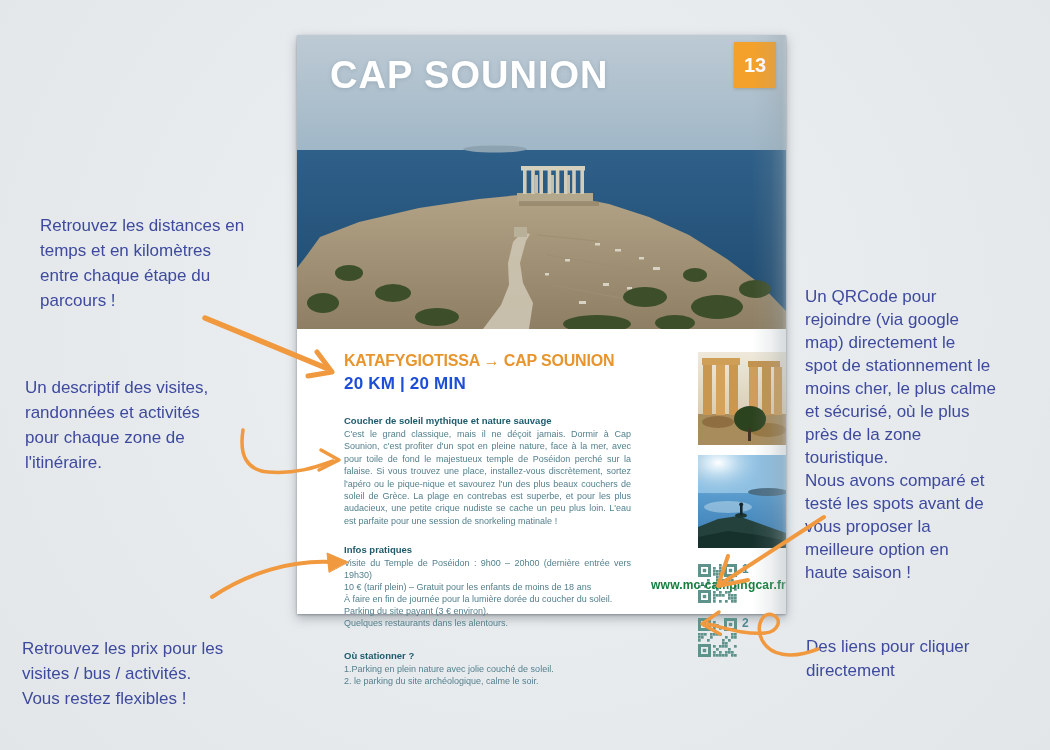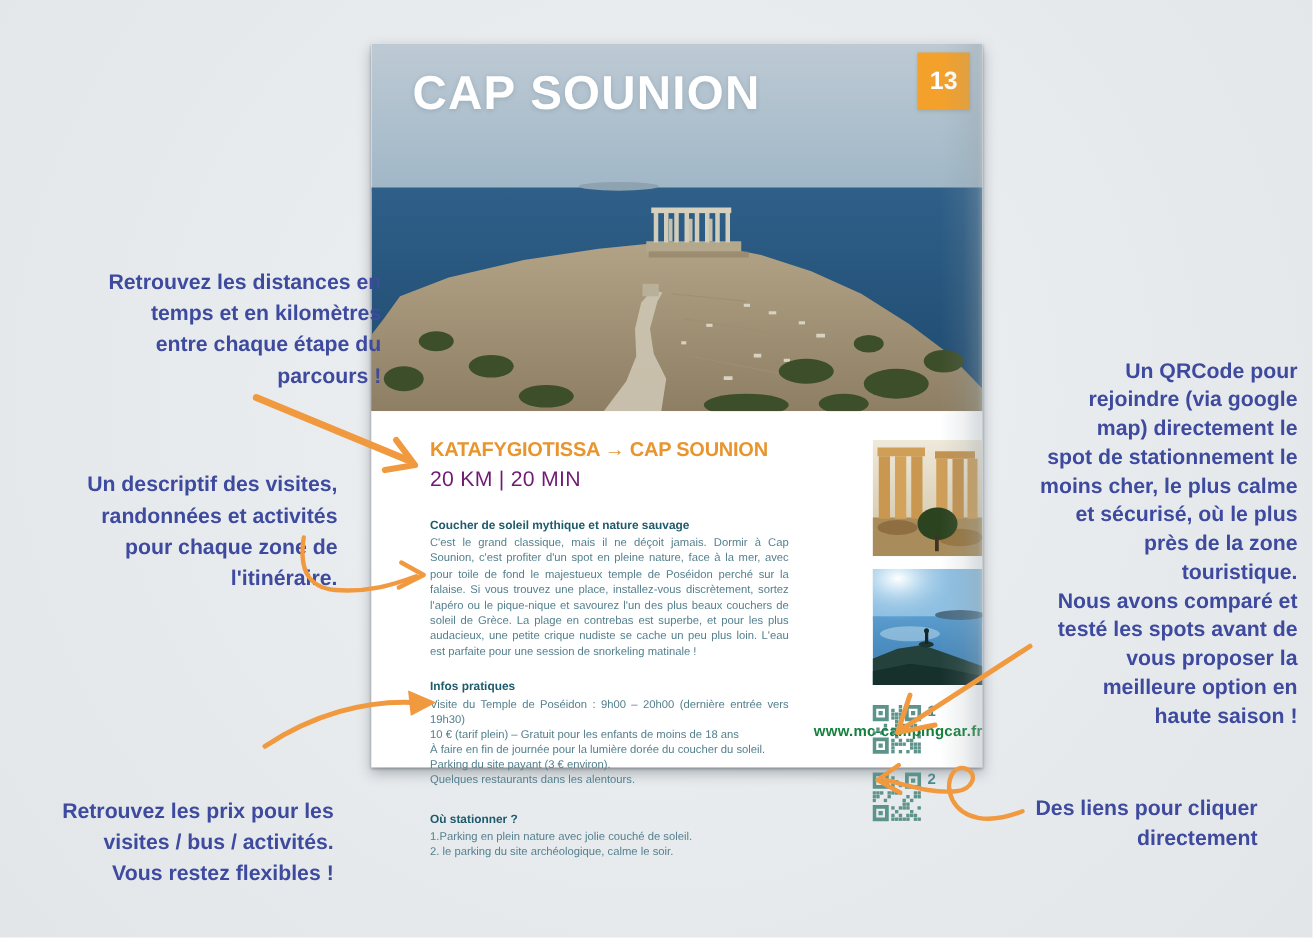--- a/index.html
+++ b/index.html
@@ -33,21 +33,21 @@
     background:#f4a12b; color:#fff; font-size:20px; font-weight:bold;
     display:flex; align-items:center; justify-content:center;
     box-shadow:0 1px 3px rgba(90,70,20,.25);
   }
 
   .content { display:flex; gap:12px; padding:23px 0 0 47px;justify-content:space-between; }
   .main-col { width:287px; }
   .side-col { width:88px; }
 
   .route-heading { font-size:16px; font-weight:bold; color:#e8952e; white-space:nowrap; letter-spacing:-.2px; }
-  .route-distance { font-size:17px; font-weight:normal; color:#701a75; margin-top:4px; margin-bottom:21px; letter-spacing:.2px; }
+  .route-distance { font-size:17px; font-weight:bold; color:#1d4ed8; margin-top:4px; margin-bottom:21px; letter-spacing:.2px; }
   .sec-title { font-size:9.5px; font-weight:bold; color:#1d5a6b; margin-bottom:2px; }
   .body-text { font-size:9px; line-height:12.4px; color:#54808e; text-align:justify; }
   .intro-body { margin-bottom:17px; }
   .info-line { font-size:9px; line-height:12px; color:#54808e; }
   .info-line.justify { text-align:justify; }
   .parking-block { margin-top:21px; }
   .parking-line { font-size:9px; line-height:12px; color:#54808e; }
 
   .side-photo { width:88px; height:93px; overflow:hidden; }
   .side-photo svg { display:block; width:88px; height:93px; }
@@ -59,21 +59,21 @@
   .qr-label { font-size:12px; font-weight:bold; color:#4e8a90; line-height:13px; }
 
   .website {
     position:absolute; left:0; bottom:22px; width:100%;
     text-align:right; font-size:12px; font-weight:bold; color:#15803d;
     letter-spacing:.2px; cursor:pointer;
   }
 
   
   .note {
-    position:absolute; text-align:right; font-weight:bold; color:#3e4a9e;
+    position:absolute; text-align:left; font-weight:normal; color:#3e4a9e;
     font-size:17px; line-height:25px;
   }
   .note-distances { left:40px; top:213px; width:265px; }
   .note-descriptif { left:25px; top:375px; width:245px; }
   .note-prix { left:22px; top:636px; width:245px; }
   .note-qrcode { left:805px; top:285px; width:233px; line-height:23px; }
   .note-liens { left:806px; top:635px; width:200px; line-height:24px; }
 
   .arrows-overlay { position:absolute; left:0; top:0; width:1050px; height:750px; pointer-events:none; }
 </style>

